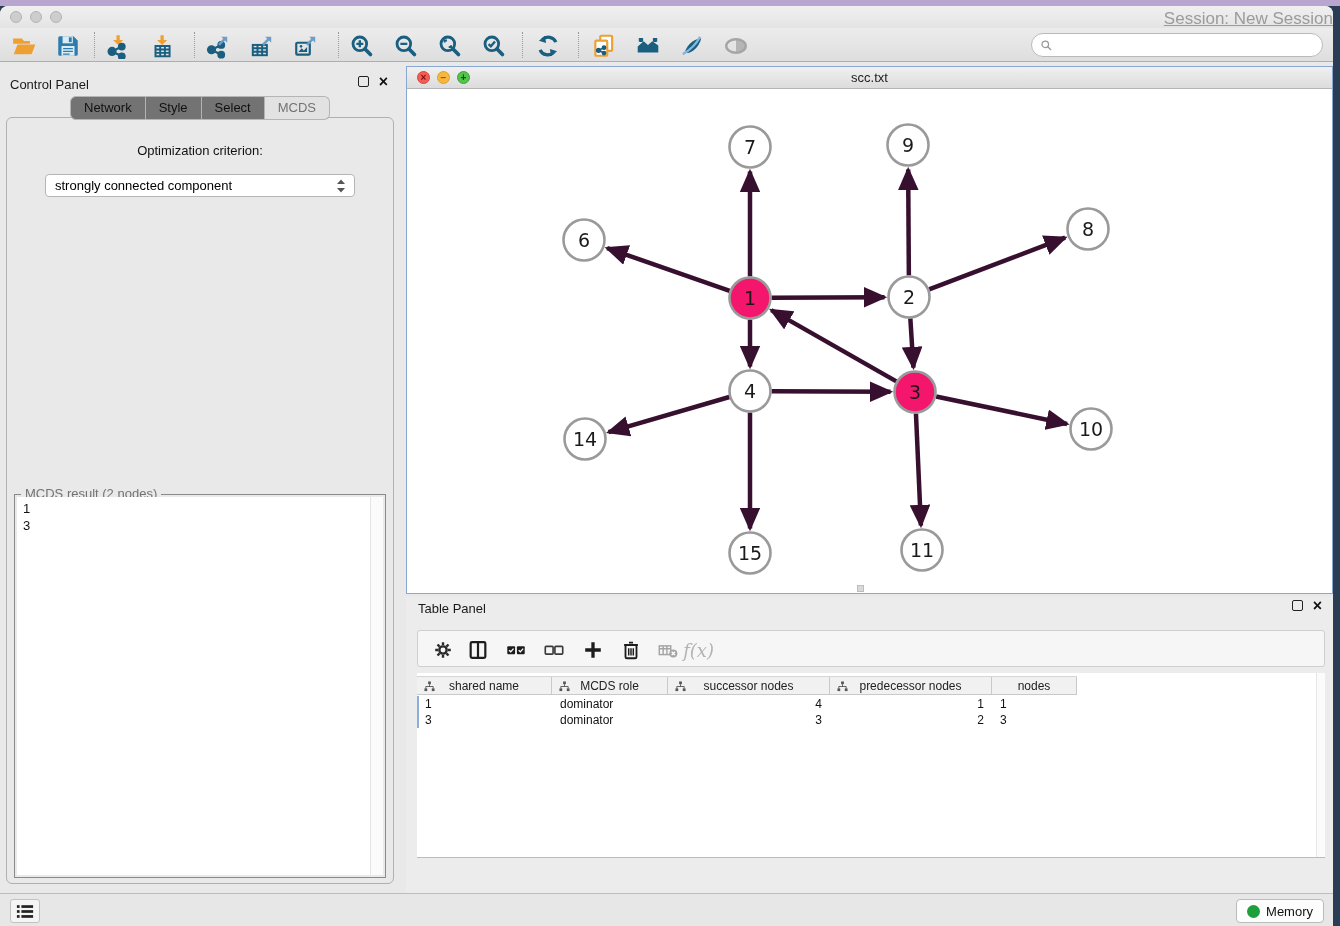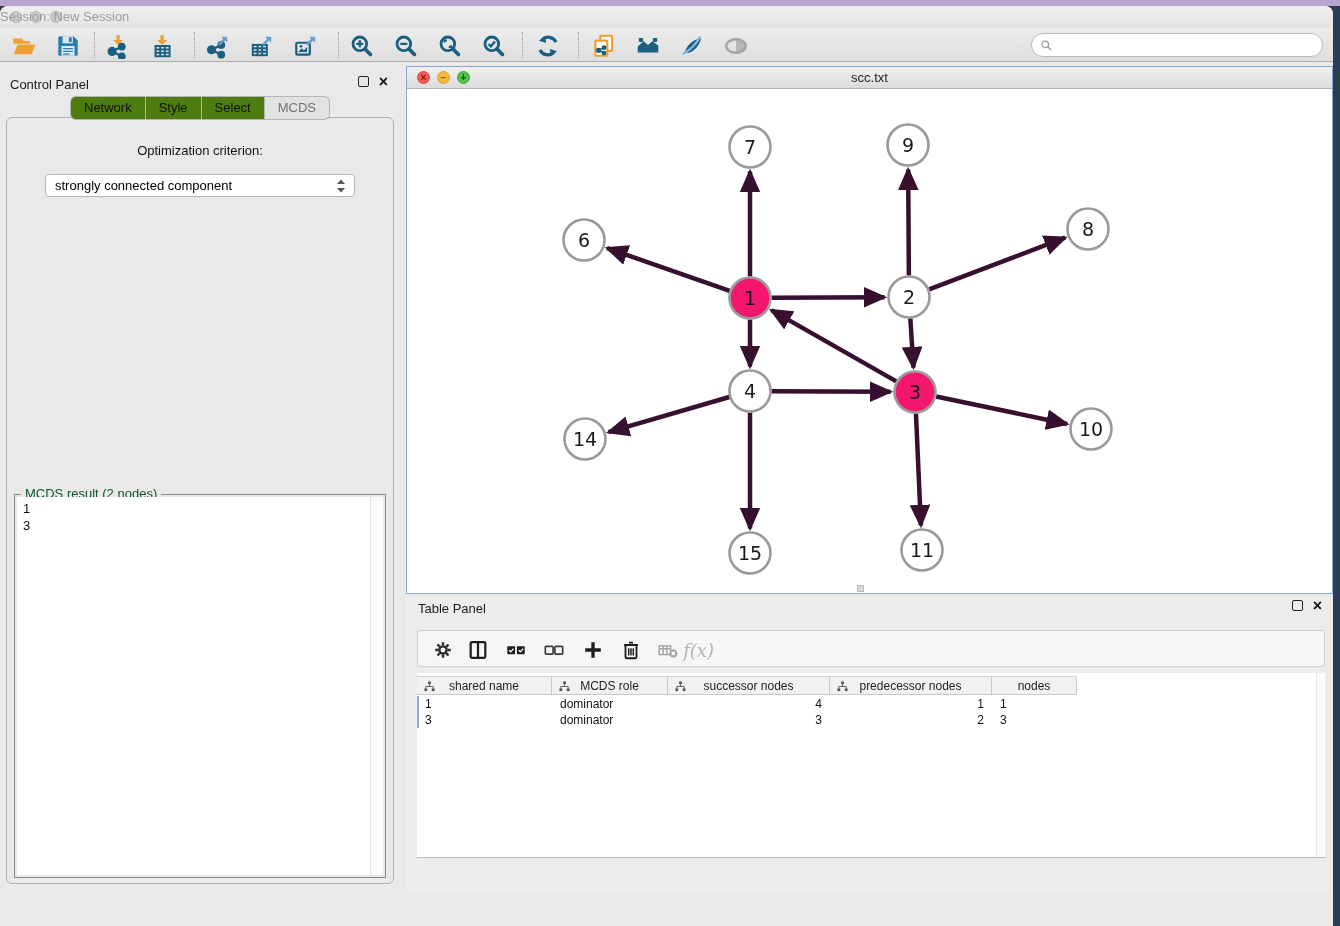--- a/index.html
+++ b/index.html
@@ -5,49 +5,49 @@
   * { margin:0; padding:0; box-sizing:border-box; }
   html,body { width:1340px; height:926px; overflow:hidden; font-family:"Liberation Sans",sans-serif; }
   .desktop { position:relative; width:1340px; height:926px; background:#2b3c55; }
   .desktop-top { position:absolute; left:0; top:0; width:1340px; height:6px; background:#b9a6d0; }
   .window { position:absolute; left:0; top:6px; width:1333px; height:920px; background:#e9e9e9; border-radius:8px 8px 0 0; overflow:hidden; }
 
   
   .titlebar { position:absolute; left:0; top:0; width:100%; height:22px; background:linear-gradient(#f0f0f0,#e4e4e4); }
   .traffic-outer { position:absolute; left:10px; top:5px; display:flex; gap:8px; }
   .traffic-outer span { width:12px; height:12px; border-radius:50%; background:#cdcdcd; border:1px solid #b4b4b4; }
-  .win-title { position:absolute; left:0; right:0; top:3px; text-align:left; font-size:13px; color:#9b9b9b; }
+  .win-title { position:absolute; left:0; right:0; top:3px; text-align:right; font-size:17px; color:#9b9b9b;text-decoration:underline; }
   .toolbar { position:absolute; left:0; top:22px; width:100%; height:34px; background:linear-gradient(#ececec,#dedede); border-bottom:1px solid #aeaeae; }
   .tb-icon { position:absolute; top:4px; width:27px; height:27px; display:flex; align-items:center; justify-content:center; cursor:pointer; }
   .tb-icon svg { width:26px; height:26px; }
   .tb-sep { position:absolute; top:4px; width:1px; height:26px; border-left:1px dotted #9a9a9a; }
   .searchbox { position:absolute; right:10px; top:5px; width:292px; height:24px; background:#fff; border:1px solid #b9b9b9; border-radius:13px; display:flex; align-items:center; padding-left:8px; }
   .searchbox svg { width:13px; height:13px; }
   .searchbox input { border:none; outline:none; flex:1; font-size:13px; background:transparent; padding:0 8px 0 4px; }
 
   
   .control-panel { position:absolute; left:0; top:56px; width:400px; height:831px; }
   .cp-header { position:absolute; left:10px; top:15px; font-size:13px; color:#1a1a1a; }
   .panel-btns { position:absolute; display:flex; gap:10px; align-items:center; }
   .float-icon { width:11px; height:11px; border:1.5px solid #222; border-radius:2px; display:inline-block; }
   .close-icon { font-size:16px; font-weight:bold; color:#111; line-height:11px; }
   .cp-tabs { position:absolute; top:34px; left:50%; transform:translateX(-50%); display:flex; z-index:3; }
-  .tab { font-size:13px; padding:3px 13px 4px; background:#4d7c0f; border:1px solid #b5b5b5; border-left:none; color:#111; cursor:pointer; white-space:nowrap; }
+  .tab { font-size:13px; padding:3px 13px 4px; background:#737373; border:1px solid #b5b5b5; border-left:none; color:#111; cursor:pointer; white-space:nowrap; }
   .tab:first-child { border-left:1px solid #b5b5b5; border-radius:6px 0 0 6px; }
   .tab:last-child { border-radius:0 6px 6px 0; }
   .tab.active { background:#e2e2e2; color:#737373; }
   .cp-body { position:absolute; left:6px; top:55px; width:388px; height:767px; border:1px solid #b0b0b0; border-radius:6px; background:#e9e9e9; }
   .opt-label { position:absolute; left:0; width:100%; top:81px; text-align:center; font-size:13px; color:#111; }
   .dropdown { position:absolute; left:45px; top:112px; width:310px; height:23px; background:#fff; border:1px solid #b5b5b5; border-radius:4px; display:flex; align-items:center; font-size:13px; padding-left:9px; cursor:pointer; }
   .dd-stepper { position:absolute; right:5px; top:3px; width:14px; color:#444; }
   .dd-stepper svg { width:12px; height:16px; }
   .cp-buttons { position:absolute; left:0; width:100%; top:129px; display:flex; justify-content:center; gap:14px; }
   .push-btn { font-size:13px; background:linear-gradient(#ffffff,#f3f3f3); border:1px solid #b0b0b0; border-radius:5px; padding:3px 14px; cursor:pointer; color:#111; }
   .result-group { position:absolute; left:14px; top:432px; width:372px; height:384px; border:1px solid #8a8a8a; }
-  .result-legend { position:absolute; left:6px; top:-9px; background:#e9e9e9; padding:0 4px; font-size:13px; color:#14532d; }
+  .result-legend { position:absolute; left:6px; top:-9px; background:#e9e9e9; padding:0 4px; font-size:13px; color:#737373; }
   .result-text { position:absolute; left:2px; top:2px; right:2px; bottom:2px; background:#fff; font-size:13px; color:#111; padding:3px 6px; line-height:17px; }
   .result-scroll { position:absolute; right:2px; top:2px; bottom:2px; width:13px; background:#fbfbfb; border-left:1px solid #e4e4e4; }
 
   
   .network-window { position:absolute; left:406px; top:60px; width:927px; height:528px; border:1px solid #89a7d3; background:#fff; }
   .net-titlebar { position:absolute; left:0; top:0; width:100%; height:22px; background:linear-gradient(#f0f0f0,#dcdcdc); border-bottom:1px solid #b5b5b5; }
   .traffic-inner { position:absolute; left:10px; top:4px; display:flex; gap:7px; }
   .traffic-inner span { width:13px; height:13px; border-radius:50%; font-size:10px; font-weight:bold; display:flex; align-items:center; justify-content:center; line-height:1; }
   .tl-close { background:#f25e57; border:1px solid #d8453c; color:#7d120c; }
   .tl-min { background:#f6b73c; border:1px solid #d9a132; color:#8a5d05; }
@@ -474,15 +474,33 @@
               <div class="td num" style="width: 162px;">3</div>
               <div class="td num" style="width: 162px;">2</div>
               <div class="td" style="width: 85px;">3</div>
             </div>
           </div>
         <div class="focus-stripe"></div>
         <div class="tb-scroll"></div>
       </div>
     </div>
 
+    <div class="statusbar">
+      <div class="list-btn">
+        <svg viewBox="0 0 20 16" width="18" height="15">
+          <g fill="#222">
+              <rect x="1" y="1" width="3" height="3"></rect>
+              <rect x="1" y="6.5" width="3" height="3"></rect>
+              <rect x="1" y="12" width="3" height="3"></rect>
+              <rect x="6" y="1" width="13" height="3"></rect>
+              <rect x="6" y="6.5" width="13" height="3"></rect>
+              <rect x="6" y="12" width="13" height="3"></rect>
+            </g>
+        </svg>
+      </div>
+      <div class="memory-btn">
+        <span class="mem-dot"></span>
+        <span>Memory</span>
+      </div>
+    </div>
 
   </div>
 </div>
 
 </body></html>

